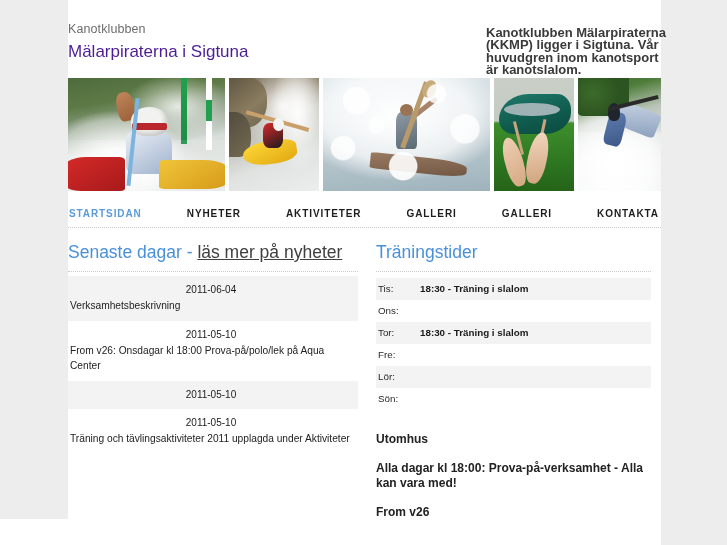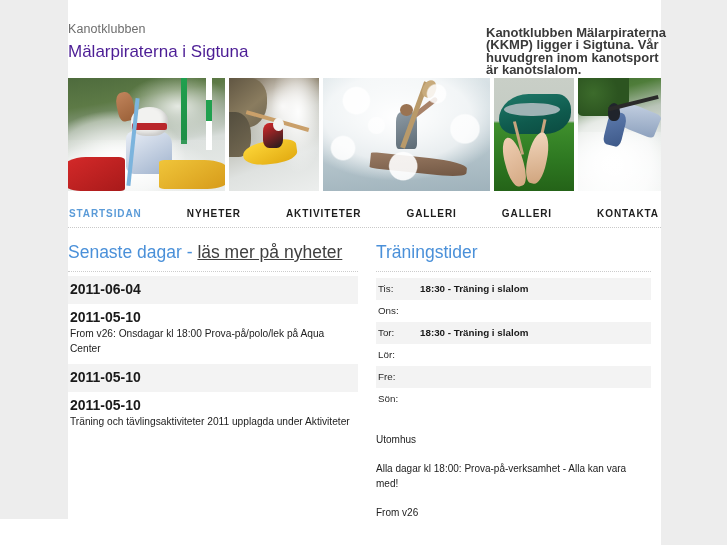--- a/index.html
+++ b/index.html
@@ -276,47 +276,49 @@
   }
 
   
   .news { list-style: none; margin: 0; padding: 0; }
   .news-item {
     padding: 7px 6px 8px 2px;
   }
   .news-item:nth-child(odd) { background: #f3f3f3; }
   .news-item:nth-child(even) { background: #ffffff; }
   .news-date {
-    font-size: 14px;
-    font-weight: bold;
+    font-size: 10px;
+    font-weight: normal;
     color: #1a1a1a;
     line-height: 13px;
+    text-align: center;
   }
   .news-title {
     font-size: 10.2px;
     color: #222222;
     line-height: 15px;
     margin-top: 2px;
     cursor: pointer;
   }
 
   
   .tt { width: 100%; border-collapse: collapse; margin-top: 6px; }
   .tt tr:nth-child(odd) td { background: #f3f3f3; }
   .tt tr:nth-child(even) td { background: #ffffff; }
   .tt td { padding: 4px 4px 5px 2px; font-size: 9.8px; color: #2a2a2a; line-height: 13px; }
   .tt td.day { width: 42px; white-space: nowrap; }
   .tt td.val { font-weight: bold; color: #1a1a1a; }
 
   .outdoor { margin-top: 22px; }
   .outdoor p {
     margin: 0 0 14px 0;
-    font-size: 10px;
+    font-size: 12px;
     line-height: 15px;
     color: #222222;
+    font-weight: bold;
   }
   .outdoor p.tight { margin-bottom: 0; }
 </style>
 </head>
 <body>
 
 <div class="backdrop"></div>
 <div class="backdrop-bottom-white"></div>
 <div class="backdrop-right-gray"></div>
 <div class="backdrop-bottomleft-white"></div>
@@ -395,20 +397,21 @@
   </nav>
 
   <div class="cols">
 
     <div class="col-left">
       <h2 class="sec-head"><span>Senaste dagar - </span><span class="more">läs mer på nyheter</span></h2>
 
       <ul class="news">
         <li class="news-item">
           <div class="news-date">2011-06-04</div>
+          <div class="news-title">Verksamhetsbeskrivning</div>
         </li>
         <li class="news-item">
           <div class="news-date">2011-05-10</div>
           <div class="news-title">From v26: Onsdagar kl 18:00 Prova-på/polo/lek på Aqua Center</div>
         </li>
         <li class="news-item">
           <div class="news-date">2011-05-10</div>
         </li>
         <li class="news-item">
           <div class="news-date">2011-05-10</div>
@@ -428,25 +431,25 @@
           </tr>
           <tr>
             <td class="day">Ons:</td>
             <td class="val"></td>
           </tr>
           <tr>
             <td class="day">Tor:</td>
             <td class="val">18:30 - Träning i slalom</td>
           </tr>
           <tr>
+            <td class="day">Fre:</td>
+            <td class="val"></td>
+          </tr>
+          <tr>
             <td class="day">Lör:</td>
-            <td class="val"></td>
-          </tr>
-          <tr>
-            <td class="day">Fre:</td>
             <td class="val"></td>
           </tr>
           <tr>
             <td class="day">Sön:</td>
             <td class="val"></td>
           </tr>
         </tbody>
       </table>
 
       <div class="outdoor">

